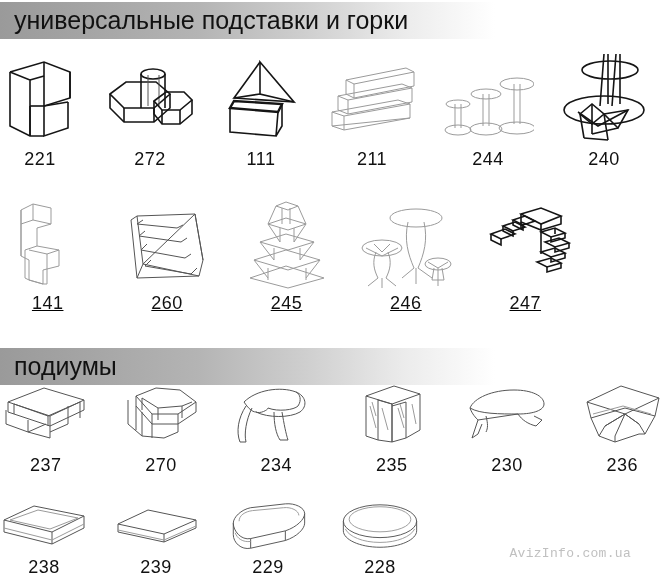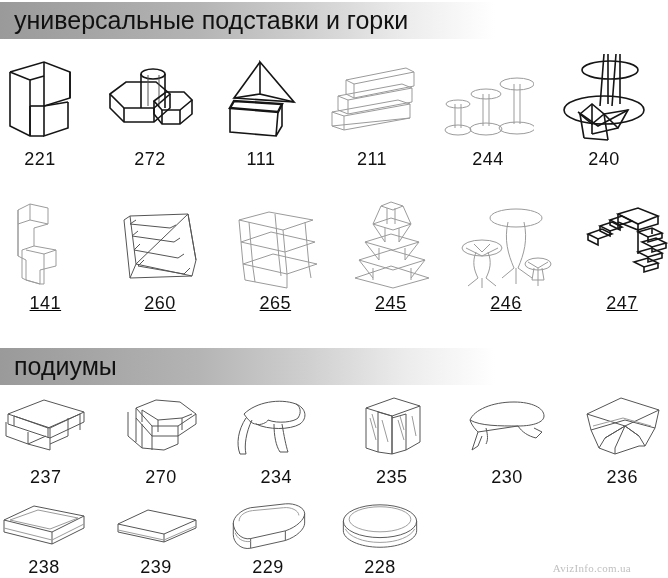--- a/index.html
+++ b/index.html
@@ -44,32 +44,32 @@
     color:#111111;
     margin-top:3px;
     letter-spacing:0.5px;
     font-family:"Liberation Sans", sans-serif;
   }
 
   #row1{top:48px;height:122px;}
   #row1 .cell{width:95.4px;height:122px;}
   #row2{top:192px;height:122px;}
   #row2 .cell{width:95.4px;height:122px;text-decoration:underline;}
-  #row3{top:388px;height:100px;}
+  #row3{top:376px;height:100px;}
   #row3 .cell{width:95.4px;height:100px;}
   #row4{top:500px;height:78px;}
   #row4 .cell{width:95.4px;height:78px;}
 
   
   .watermark{
     position:absolute;
-    right:8px;bottom:4px;
-    font-size:11px;
+    right:8px;bottom:17px;
+    font-size:13px;
     color:#c0c0c0;
-    font-family:Liberation Serif, serif;
+    font-family:Liberation Mono, monospace;
     letter-spacing:0.3px;
   }
 
   
   .lt{fill:none;stroke:#9b9b9b;stroke-width:1;}
   .md{fill:none;stroke:#555555;stroke-width:1;}
   .dk{fill:none;stroke:#151515;stroke-width:1.6;}
   .dk2{fill:none;stroke:#151515;stroke-width:2.4;}
 </style>
 </head>
@@ -214,34 +214,20 @@
         <path class="md" d="M72 16 L80 62"></path>
         <path class="md" d="M18 52 L62 60 M18 52 L24 46 M62 60 L68 56"></path>
         <path class="md" d="M16 38 L58 44 M16 38 L22 33 M58 44 L64 40"></path>
         <path class="md" d="M14 26 L54 30 M14 26 L20 22 M54 30 L60 27"></path>
         <path class="md" d="M22 68 L68 76 M22 68 L28 62 M68 76 L74 70"></path>
         <path class="md" d="M20 66 L72 16"></path>
       </svg>
       <span class="label">260</span>
     </div>
 
-    <div class="cell">
-      <svg class="art" width="92" height="92" viewBox="0 0 92 92">
-        <path class="lt" d="M10 22 L40 14 L84 22 L54 32 Z"></path>
-        <path class="lt" d="M12 44 L42 34 L86 44 L56 54 Z"></path>
-        <path class="lt" d="M14 66 L44 56 L88 66 L58 76 Z"></path>
-        <path class="lt" d="M20 24 L22 48 M46 16 L48 38 M76 24 L78 46"></path>
-        <path class="lt" d="M22 48 L24 70 M48 38 L50 60 M78 46 L80 68"></path>
-        <path class="lt" d="M24 70 L26 84 M50 60 L52 78 M80 68 L82 80"></path>
-        <path class="lt" d="M10 22 L12 44 L14 66"></path>
-        <path class="lt" d="M54 32 L56 54 L58 76"></path>
-        <path class="lt" d="M14 66 L16 82 L58 90 L58 76"></path>
-      </svg>
-      <span class="label">265</span>
-    </div>
 
 
     <div class="cell">
       <svg class="art" width="84" height="92" viewBox="0 0 84 92">
         <path class="lt" d="M32 8 L42 4 L54 8 L44 12 Z"></path>
         <path class="lt" d="M38 10 L38 26 M46 10 L46 26"></path>
         <path class="lt" d="M24 26 L42 20 L62 26 L44 32 Z"></path>
         <path class="lt" d="M36 30 L36 44 M50 30 L50 44"></path>
         <path class="lt" d="M16 44 L42 36 L70 44 L44 52 Z"></path>
         <path class="lt" d="M30 50 L30 62 M56 50 L56 62"></path>

